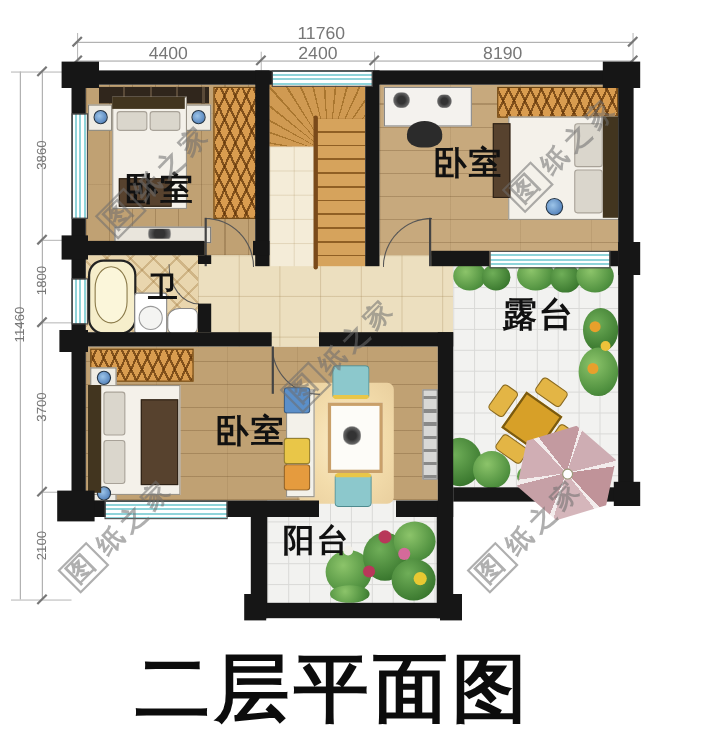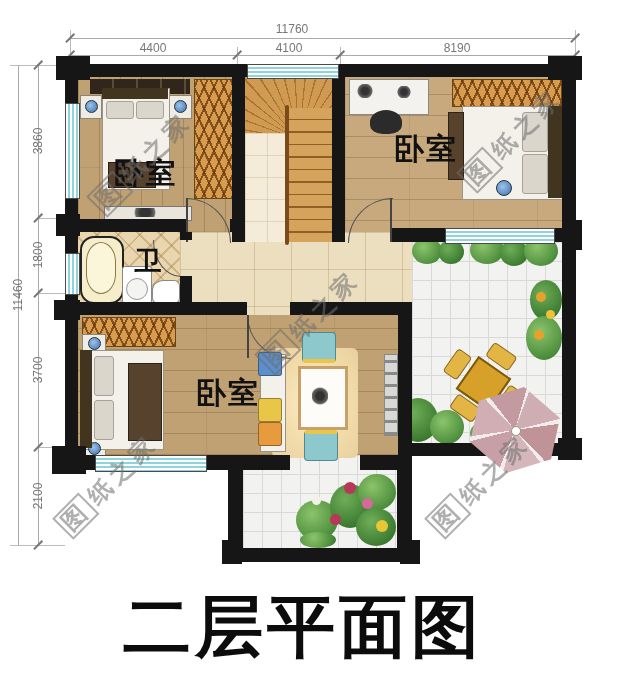--- a/index.html
+++ b/index.html
@@ -90,21 +90,21 @@
   .room-label{z-index:7;color:var(--ink);font-weight:bold;text-align:center;line-height:1;
     font-family:"Liberation Sans","DejaVu Sans",sans-serif;letter-spacing:2px;}
   .wm{z-index:8;color:var(--wm);font-weight:bold;font-size:24px;letter-spacing:5px;white-space:nowrap;
     transform:rotate(-45deg);display:flex;align-items:center;gap:4px;}
   .wm-first{border:2px solid var(--wm);padding:0 2px;line-height:1.1;}
   .title{z-index:9;color:#0c0c0c;font-weight:900;font-size:68px;text-align:center;letter-spacing:4px;line-height:1;}
   
   .dim-line{background:#aaa;z-index:2;}
   .dim-ext{background:#bbb;z-index:2;}
   .tick{width:12px;height:1.5px;background:#777;transform:rotate(-45deg);z-index:2;}
-  .dim-label{color:#777;font-size:12px;text-align:center;z-index:2;white-space:nowrap;}
+  .dim-label{color:#777;font-size:16px;text-align:center;z-index:2;white-space:nowrap;}
   .dim-vlabel{color:#777;font-size:12px;text-align:center;z-index:2;width:60px;transform:rotate(-90deg);white-space:nowrap;}
 </style>
 </head>
 <body>
 
 <div class="canvas">
 
   <div class="abs dim-line" style="left:70px;top:38px;width:505px;height:1px"></div>
   <div class="abs dim-line" style="left:70px;top:55px;width:505px;height:1px"></div>
   <div class="abs dim-ext" style="left:70px;top:30px;width:1px;height:34px"></div>
@@ -112,21 +112,21 @@
   <div class="abs dim-ext" style="left:237px;top:47px;width:1px;height:17px"></div>
   <div class="abs dim-ext" style="left:340px;top:47px;width:1px;height:17px"></div>
   <div class="abs tick" style="left:64px;top:37px"></div>
   <div class="abs tick" style="left:569px;top:37px"></div>
   <div class="abs tick" style="left:64px;top:54px"></div>
   <div class="abs tick" style="left:231px;top:54px"></div>
   <div class="abs tick" style="left:334px;top:54px"></div>
   <div class="abs tick" style="left:569px;top:54px"></div>
   <div class="abs dim-label" style="left:262px;top:22px;width:60px">11760</div>
   <div class="abs dim-label" style="left:123px;top:41px;width:60px">4400</div>
-  <div class="abs dim-label" style="left:259px;top:41px;width:60px">4100</div>
+  <div class="abs dim-label" style="left:259px;top:41px;width:60px">2400</div>
   <div class="abs dim-label" style="left:427px;top:41px;width:60px">8190</div>
 
   <div class="abs dim-line" style="left:18px;top:65px;width:1px;height:480px"></div>
   <div class="abs dim-line" style="left:38px;top:65px;width:1px;height:480px"></div>
   <div class="abs dim-ext" style="left:10px;top:65px;width:55px;height:1px"></div>
   <div class="abs dim-ext" style="left:38px;top:218px;width:27px;height:1px"></div>
   <div class="abs dim-ext" style="left:38px;top:293px;width:27px;height:1px"></div>
   <div class="abs dim-ext" style="left:38px;top:447px;width:27px;height:1px"></div>
   <div class="abs dim-ext" style="left:10px;top:545px;width:55px;height:1px"></div>
   <div class="abs tick" style="left:32px;top:64px"></div>
@@ -283,20 +283,22 @@
   <div class="abs flower" style="left:344px;top:482px;width:12px;height:12px;background:#b8385a"></div>
   <div class="abs flower" style="left:362px;top:498px;width:11px;height:11px;background:#d46a9a"></div>
   <div class="abs flower" style="left:330px;top:514px;width:11px;height:11px;background:#b8385a"></div>
   <div class="abs flower" style="left:376px;top:520px;width:12px;height:12px;background:#e8c832"></div>
   <div class="abs flower" style="left:312px;top:496px;width:9px;height:9px;background:#f2f0e8"></div>
 
   <div class="abs room-label" style="left:98px;top:158px;width:95px;font-size:30px">卧室</div>
   <div class="abs room-label" style="left:376px;top:134px;width:100px;font-size:30px">卧室</div>
   <div class="abs room-label" style="left:178px;top:378px;width:100px;font-size:30px">卧室</div>
   <div class="abs room-label" style="left:132px;top:248px;width:34px;font-size:27px">卫</div>
+  <div class="abs room-label" style="left:444px;top:270px;width:92px;font-size:31px">露台</div>
+  <div class="abs room-label" style="left:246px;top:478px;width:84px;font-size:29px">阳台</div>
 
   <div class="abs wm" style="left:78px;top:146px">
     <span class="wm-first">图</span>
     <span>纸之家</span>
   </div>
   <div class="abs wm" style="left:448px;top:122px">
     <span class="wm-first">图</span>
     <span>纸之家</span>
   </div>
   <div class="abs wm" style="left:246px;top:304px">

